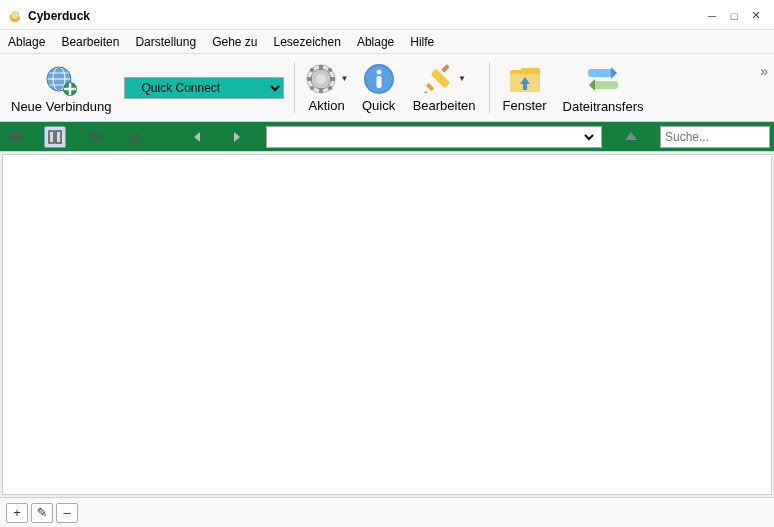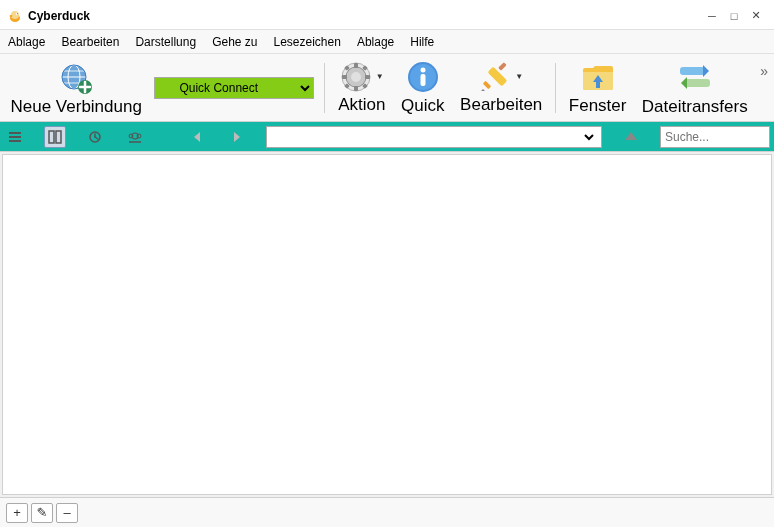--- a/index.html
+++ b/index.html
@@ -93,39 +93,39 @@
     }
     .toolbar-btn .icon-area {
       width: 36px;
       height: 36px;
       display: flex;
       align-items: center;
       justify-content: center;
       margin-bottom: 2px;
     }
     .toolbar-btn .btn-label {
-      font-size: 17px;
+      font-size: 13px;
       color: #000;
       text-align: center;
       white-space: nowrap;
     }
 
     
     .quick-connect-area {
       display: flex;
       align-items: center;
       margin: 0 4px;
     }
     .quick-connect-select {
       width: 160px;
       height: 22px;
       font-size: 12px;
       border: 1px solid #aaa;
-      background: #84cc16;
-      padding: 0 20px;
+      background: #14b8a6;
+      padding: 0 12px;
     }
 
     
     .toolbar-btn-split {
       display: flex;
       flex-direction: column;
       align-items: center;
       justify-content: center;
       height: 60px;
       background: transparent;
@@ -152,21 +152,21 @@
       font-size: 14px;
       color: #666;
       padding: 2px;
       cursor: pointer;
       align-self: flex-start;
       margin-top: 4px;
     }
 
     
     .nav-bar {
-      background: #14b8a6;
+      background: #15803d;
       display: flex;
       align-items: center;
       padding: 2px 4px;
       height: 30px;
       border-bottom: 1px solid #d0d0d0;
       gap: 18px;
     }
     .nav-small-btn {
       width: 22px;
       height: 22px;

